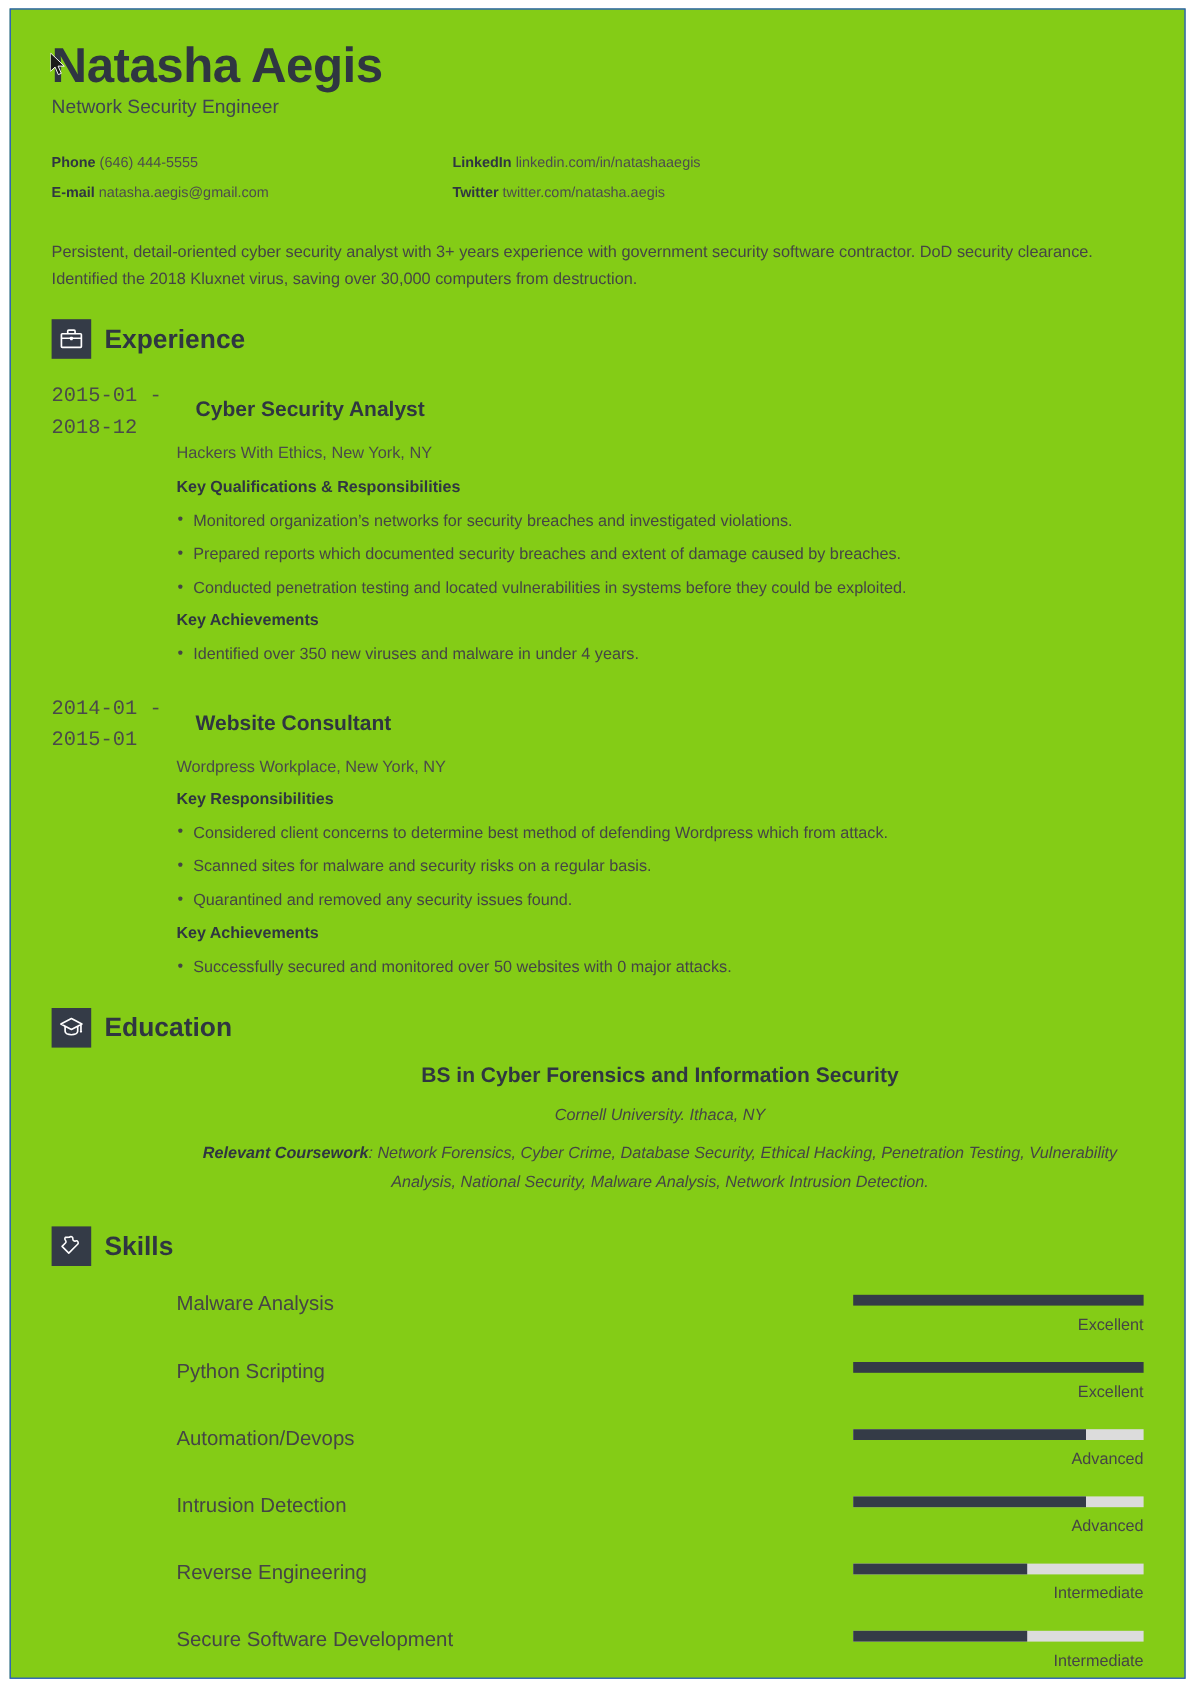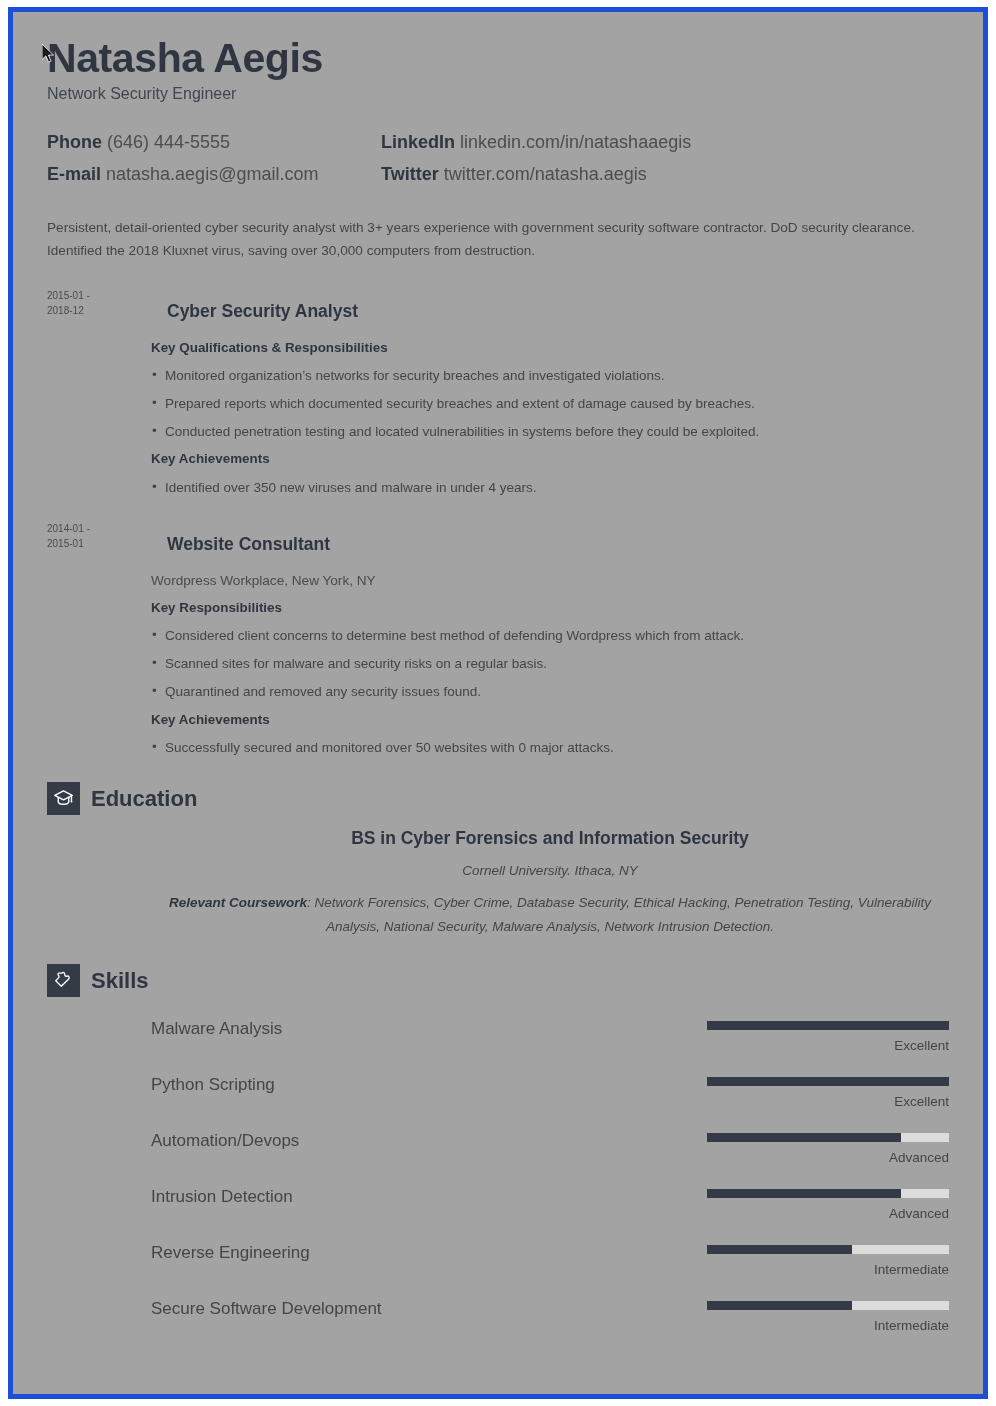--- a/index.html
+++ b/index.html
@@ -15,22 +15,22 @@
     color: #3b3b3b;
     position: relative;
     overflow: hidden;
   }
   .page-frame {
     position: absolute;
     left: 8px;
     top: 7px;
     right: 8px;
     bottom: 7px;
-    border: 5px solid #1d4ed8;
-    background: #a3a3a3;
+    border: 1px solid #1d4ed8;
+    background: #84cc16;
     box-sizing: border-box;
   }
   .page-inner {
     position: absolute;
     left: 34px;
     top: 25px;
     right: 34px;
     bottom: 10px;
   }
 
@@ -52,21 +52,21 @@
   }
 
   .contact-block {
     margin-top: 27px;
   }
   .contact-row {
     display: flex;
     margin-bottom: 11px;
   }
   .contact-cell {
-    font-size: 18px;
+    font-size: 12px;
     line-height: 1.2;
     color: #4a4a4a;
   }
   .contact-cell.col1 { width: 334px; }
   .contact-cell .ck {
     font-weight: bold;
     color: #2f3641;
   }
   .contact-cell .cv {
     color: #4d4d4d;
@@ -107,24 +107,25 @@
   }
 
   
   .entry {
     display: flex;
     margin-top: 16px;
   }
   .entry-dates {
     width: 104px;
     flex: 0 0 104px;
-    font-size: 10px;
+    font-size: 17px;
     line-height: 1.55;
     color: #4a4a4a;
     padding-top: 3px;
+    font-family: Liberation Mono, monospace;
   }
   .entry-body {
     flex: 1 1 auto;
     min-width: 0;
   }
   .entry-title {
     font-size: 17.5px;
     font-weight: bold;
     color: #2f3641;
     line-height: 1.25;
@@ -277,28 +278,40 @@
             <span class="ck">Twitter</span>
             <span class="cv">twitter.com/natasha.aegis</span>
           </div>
         </div>
       </div>
 
       <div class="summary">Persistent, detail-oriented cyber security analyst with 3+ years experience with government security software contractor. DoD security clearance. Identified the 2018 Kluxnet virus, saving over 30,000 computers from destruction.</div>
     </div>
 
     <div class="section">
+      <div class="section-head">
+        <span class="sec-icon">
+          <svg width="21" height="21" viewBox="0 0 24 24" fill="none" stroke="#ffffff" stroke-width="1.6">
+            <rect x="2.5" y="7" width="19" height="13" rx="0.8"></rect>
+            <path d="M8.5 7V4.6a1 1 0 0 1 1-1h5a1 1 0 0 1 1 1V7"></path>
+            <line x1="2.5" y1="11.3" x2="21.5" y2="11.3"></line>
+            <rect x="10.7" y="9.8" width="2.6" height="3.3" rx="0.6" fill="#ffffff" stroke="none"></rect>
+          </svg>
+        </span>
+        <span class="sec-title">Experience</span>
+      </div>
 
       <div class="entry">
         <div class="entry-dates">
           <div>2015-01 -</div>
           <div>2018-12</div>
         </div>
         <div class="entry-body">
           <div class="entry-title">Cyber Security Analyst</div>
+          <div class="entry-org">Hackers With Ethics, New York, NY</div>
 
           <div class="subhead">Key Qualifications &amp; Responsibilities</div>
           <ul class="bullets">
             <li>Monitored organization’s networks for security breaches and investigated violations.</li>
             <li>Prepared reports which documented security breaches and extent of damage caused by breaches.</li>
             <li>Conducted penetration testing and located vulnerabilities in systems before they could be exploited.</li>
           </ul>
 
           <div class="subhead">Key Achievements</div>
           <ul class="bullets">

